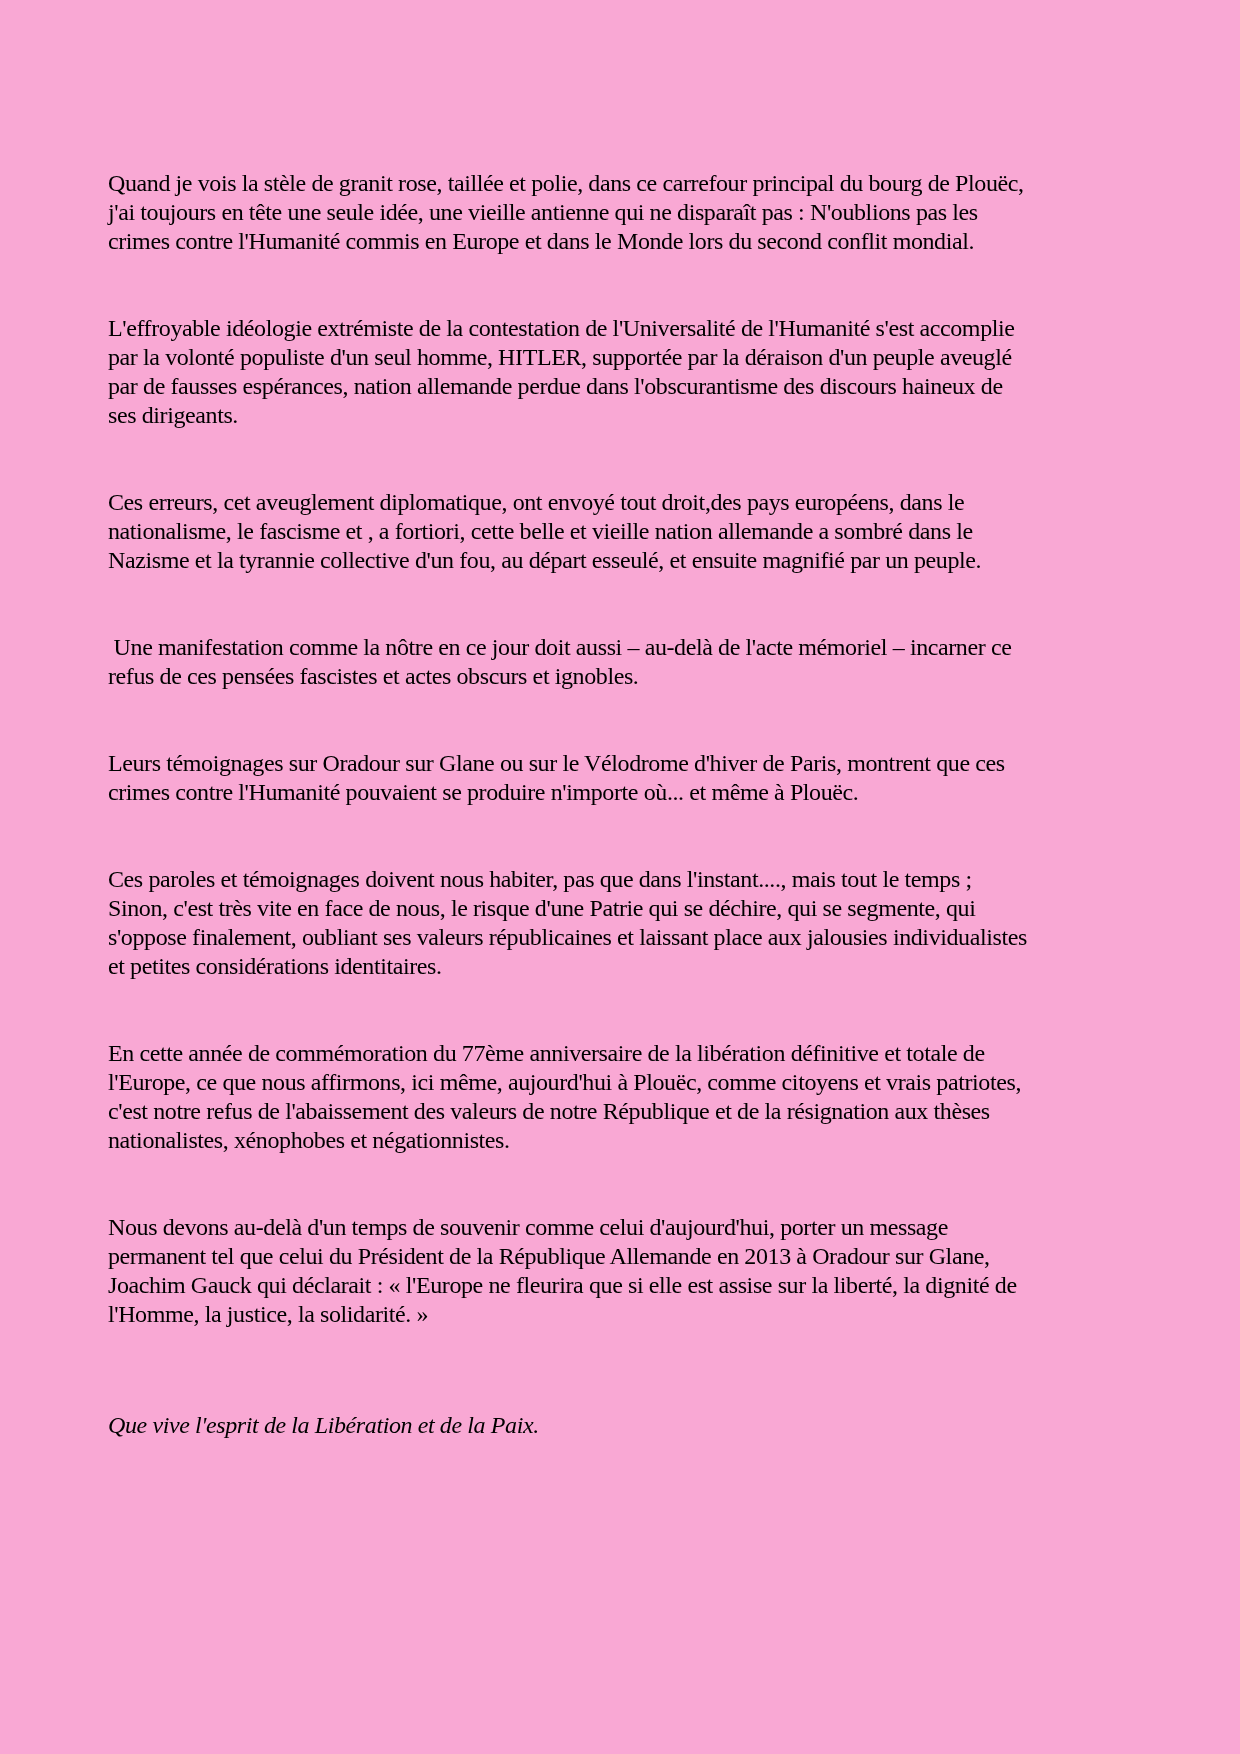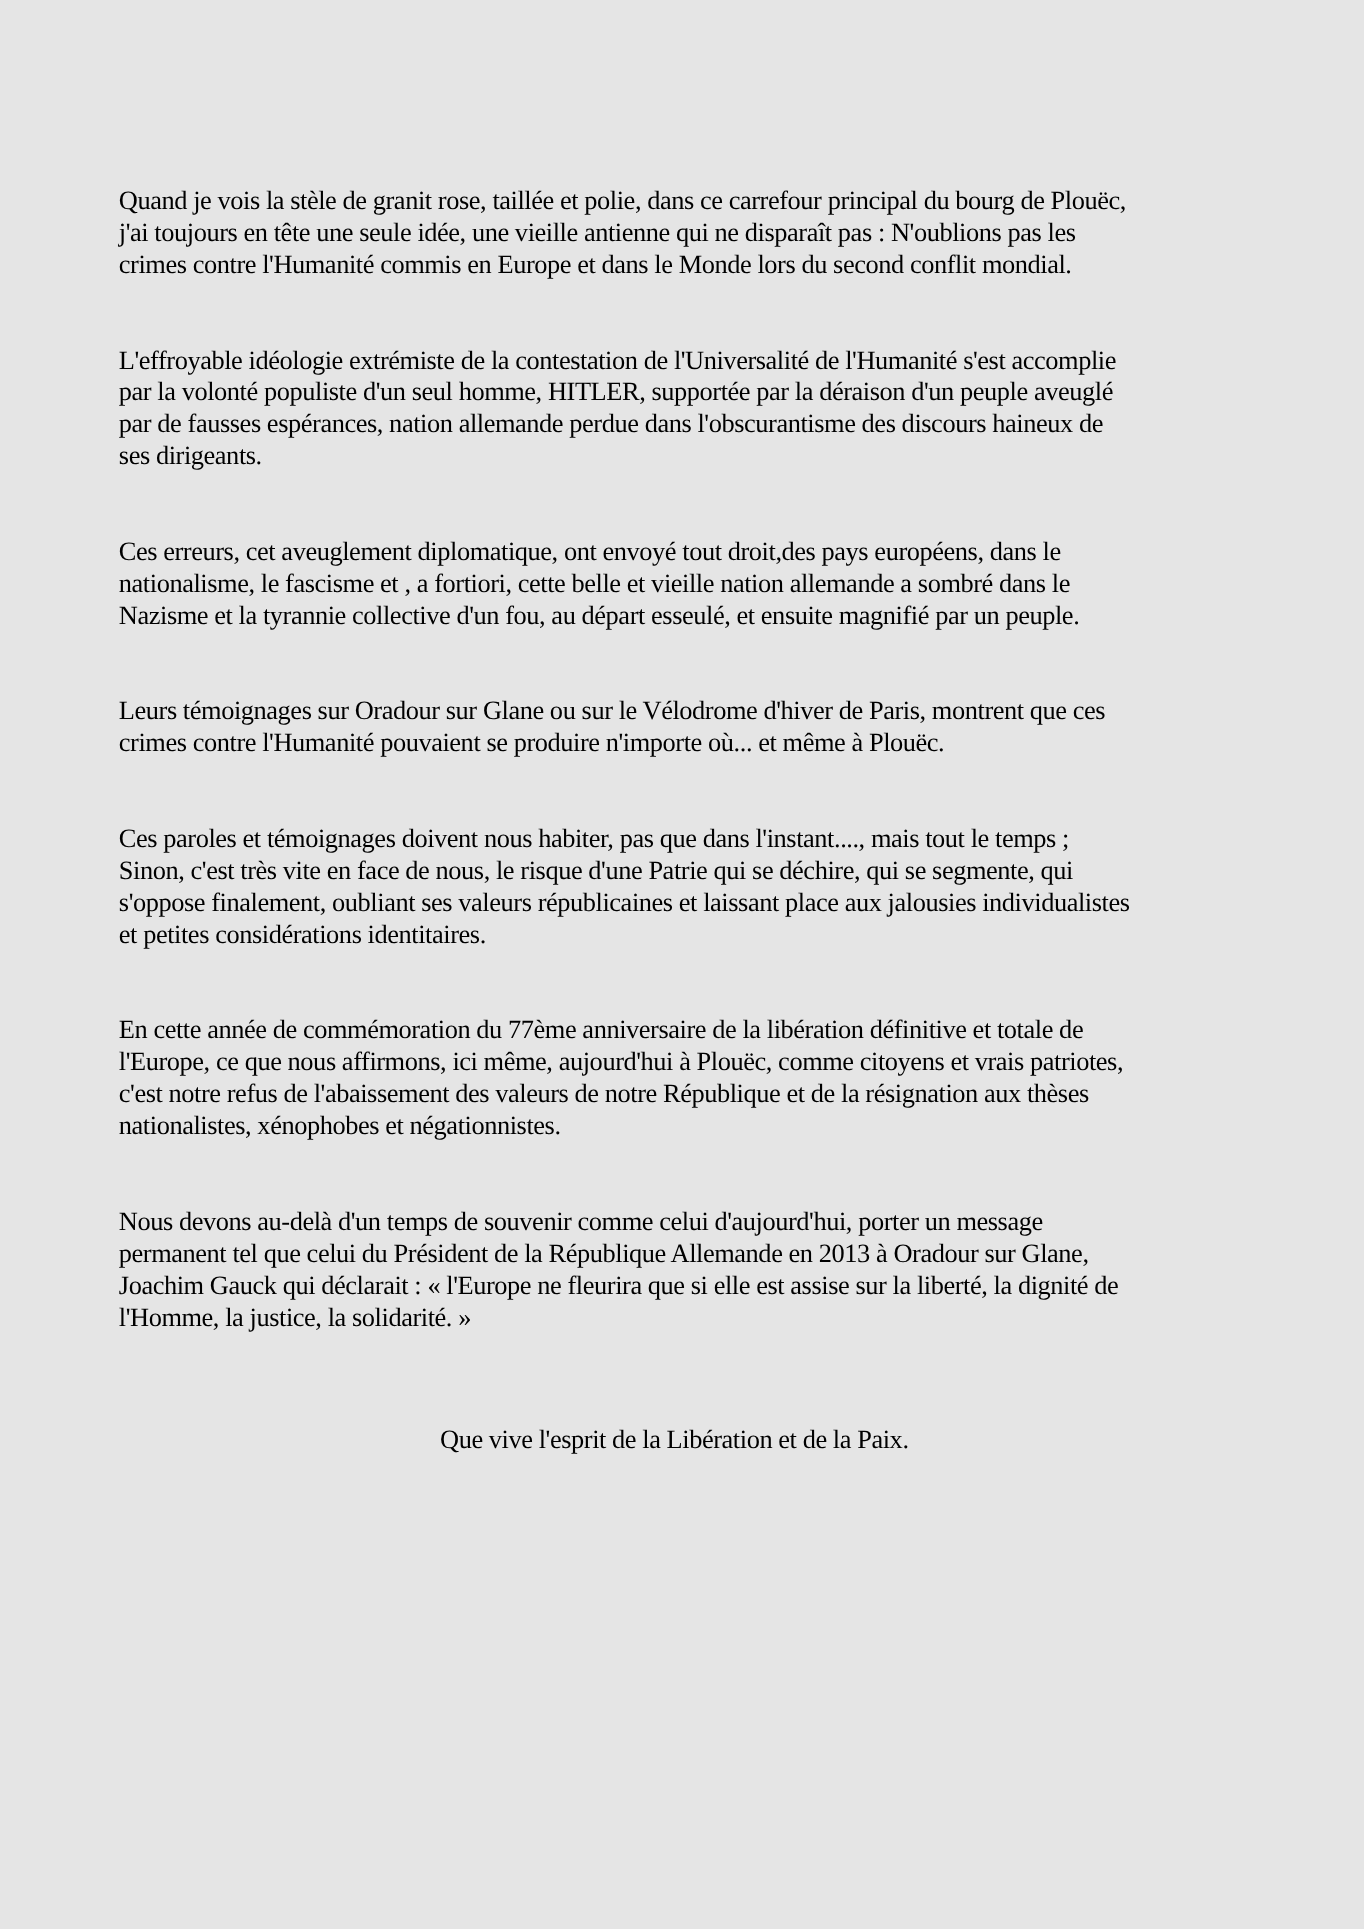--- a/index.html
+++ b/index.html
@@ -4,58 +4,61 @@
 <style>
   html, body {
     margin: 0;
     padding: 0;
     background: #ffffff;
   }
   .page {
     position: relative;
     width: 1240px;
     height: 1754px;
-    background: #e5e5e5;
+    background: #f9a8d4;
     overflow: hidden;
   }
   .content {
     position: absolute;
     left: 108px;
     top: 111px;
     width: 1010px;
     color: #000000;
     font-family: "Liberation Serif", "DejaVu Serif", serif;
     font-size: 24px;
     line-height: 29px;
     letter-spacing: -0.4px;
     white-space: pre;
   }
   .para {
     margin: 0;
   }
   .closing {
     margin-top: 24px;
-    text-align: center;
+    text-align: left;
+    font-style: italic;
   }
 </style>
 </head>
 <body>
 
 <div class="page">
   <div class="content">
     <p class="para">Quand je vois la stèle de granit rose, taillée et polie, dans ce carrefour principal du bourg de Plouëc,
 j'ai toujours en tête une seule idée, une vieille antienne qui ne disparaît pas : N'oublions pas les
 crimes contre l'Humanité commis en Europe et dans le Monde lors du second conflit mondial.</p>
     <p class="para">L'effroyable idéologie extrémiste de la contestation de l'Universalité de l'Humanité s'est accomplie
 par la volonté populiste d'un seul homme, HITLER, supportée par la déraison d'un peuple aveuglé
 par de fausses espérances, nation allemande perdue dans l'obscurantisme des discours haineux de
 ses dirigeants.</p>
     <p class="para">Ces erreurs, cet aveuglement diplomatique, ont envoyé tout droit,des pays européens, dans le
 nationalisme, le fascisme et , a fortiori, cette belle et vieille nation allemande a sombré dans le
 Nazisme et la tyrannie collective d'un fou, au départ esseulé, et ensuite magnifié par un peuple.</p>
+    <p class="para"> Une manifestation comme la nôtre en ce jour doit aussi – au-delà de l'acte mémoriel – incarner ce
+refus de ces pensées fascistes et actes obscurs et ignobles.</p>
     <p class="para">Leurs témoignages sur Oradour sur Glane ou sur le Vélodrome d'hiver de Paris, montrent que ces
 crimes contre l'Humanité pouvaient se produire n'importe où... et même à Plouëc.</p>
     <p class="para">Ces paroles et témoignages doivent nous habiter, pas que dans l'instant...., mais tout le temps ;
 Sinon, c'est très vite en face de nous, le risque d'une Patrie qui se déchire, qui se segmente, qui
 s'oppose finalement, oubliant ses valeurs républicaines et laissant place aux jalousies individualistes
 et petites considérations identitaires.</p>
     <p class="para">En cette année de commémoration du 77ème anniversaire de la libération définitive et totale de
 l'Europe, ce que nous affirmons, ici même, aujourd'hui à Plouëc, comme citoyens et vrais patriotes,
 c'est notre refus de l'abaissement des valeurs de notre République et de la résignation aux thèses
 nationalistes, xénophobes et négationnistes.</p>

